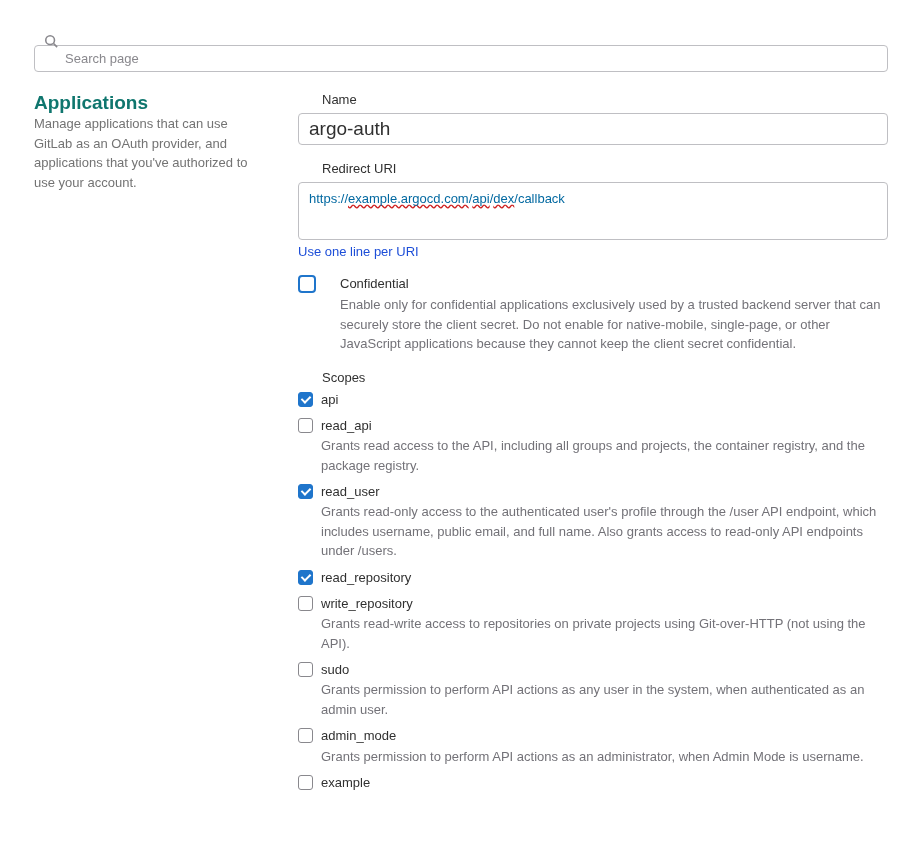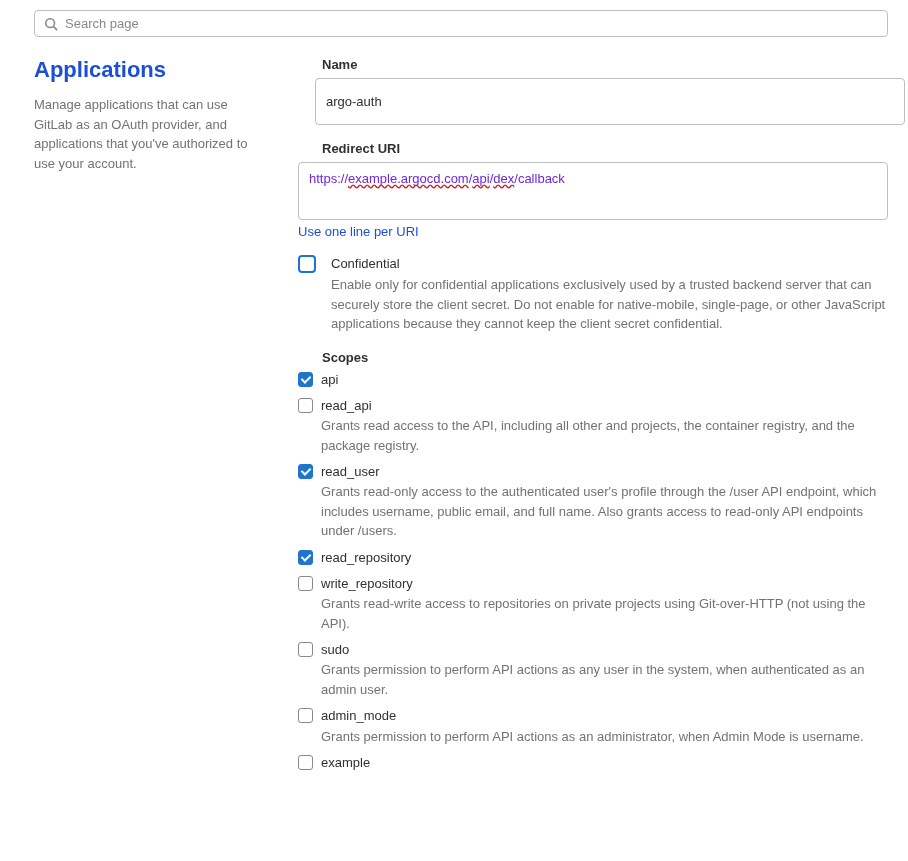--- a/index.html
+++ b/index.html
@@ -28,36 +28,37 @@
       height: 14px;
       color: #89888d;
     }
     .search-input {
       width: 100%;
       padding: 5px 10px 5px 30px;
       border: 1px solid #bfbfc3;
       border-radius: 4px;
       font-size: 13px;
       color: #7f1d1d;
+      margin-top: 35px;
     }
     .search-input::placeholder {
       color: #89888d;
     }
     .layout {
       display: flex;
       gap: 30px;
     }
     .sidebar {
       flex: 0 0 234px;
     }
     .page-title {
-      font-size: 22px;
+      font-size: 19px;
       font-weight: 700;
-      color: #1d4ed8;
-      margin-bottom: 12px;
+      color: #0f766e;
+      margin-bottom: 0;
     }
     .page-desc {
       font-size: 13px;
       color: #737373;
       line-height: 1.5;
     }
     .main {
       flex: 1;
       min-width: 0;
     }
@@ -66,56 +67,55 @@
       font-weight: 700;
       color: #303030;
       margin-bottom: 12px;
     }
     .field-group {
       margin-bottom: 16px;
     }
     .field-label {
       display: block;
       font-size: 13px;
-      font-weight: 700;
+      font-weight: 400;
       color: #303030;
       margin-bottom: 6px;
       padding-left: 24px;
     }
     .text-input {
       width: 100%;
-      padding: 15px 10px;
+      padding: 4px 10px;
       border: 1px solid #bfbfc3;
       border-radius: 4px;
-      font-size: 13px;
+      font-size: 19px;
       color: #303030;
       font-family: inherit;
-      margin-left: 17px;
     }
     .textarea-input {
       width: 100%;
       padding: 6px 10px;
       border: 1px solid #bfbfc3;
       border-radius: 4px;
       font-size: 13px;
-      color: #6d28d9;
+      color: #0369a1;
       font-family: inherit;
       resize: vertical;
       min-height: 58px;
       line-height: 1.5;
     }
     .help-text {
       font-size: 13px;
       color: #1d4ed8;
       margin-top: 4px;
     }
     .checkbox-row {
       display: flex;
       align-items: flex-start;
-      gap: 15px;
+      gap: 24px;
       margin-bottom: 16px;
     }
     .checkbox-big {
       flex: 0 0 18px;
       width: 18px;
       height: 18px;
       border: 2.5px solid #1f75cb;
       border-radius: 4px;
       background: #ffffff;
       cursor: pointer;
@@ -240,21 +240,21 @@
           <div class="scope-row">
             <div class="scope-cb checked"></div>
             <div class="scope-content">
               <div class="scope-name">api</div>
             </div>
           </div>
           <div class="scope-row">
             <div class="scope-cb"></div>
             <div class="scope-content">
               <div class="scope-name">read_api</div>
-              <div class="scope-desc">Grants read access to the API, including all other and projects, the container registry, and the package registry.</div>
+              <div class="scope-desc">Grants read access to the API, including all groups and projects, the container registry, and the package registry.</div>
             </div>
           </div>
           <div class="scope-row">
             <div class="scope-cb checked"></div>
             <div class="scope-content">
               <div class="scope-name">read_user</div>
               <div class="scope-desc">Grants read-only access to the authenticated user's profile through the /user API endpoint, which includes username, public email, and full name. Also grants access to read-only API endpoints under /users.</div>
             </div>
           </div>
           <div class="scope-row">

